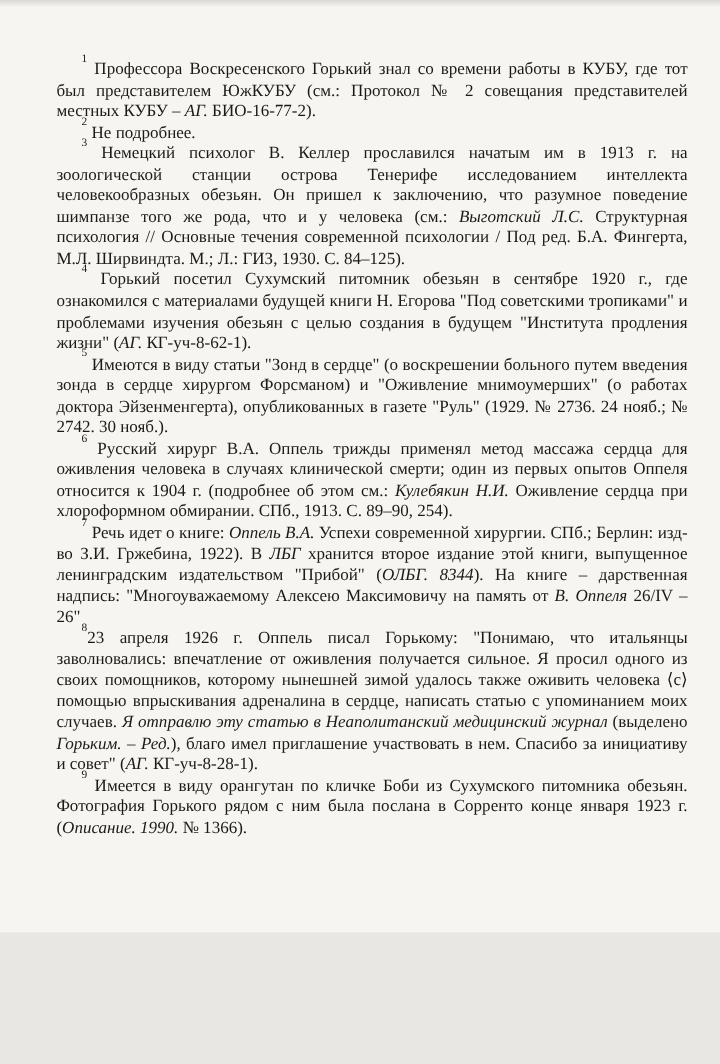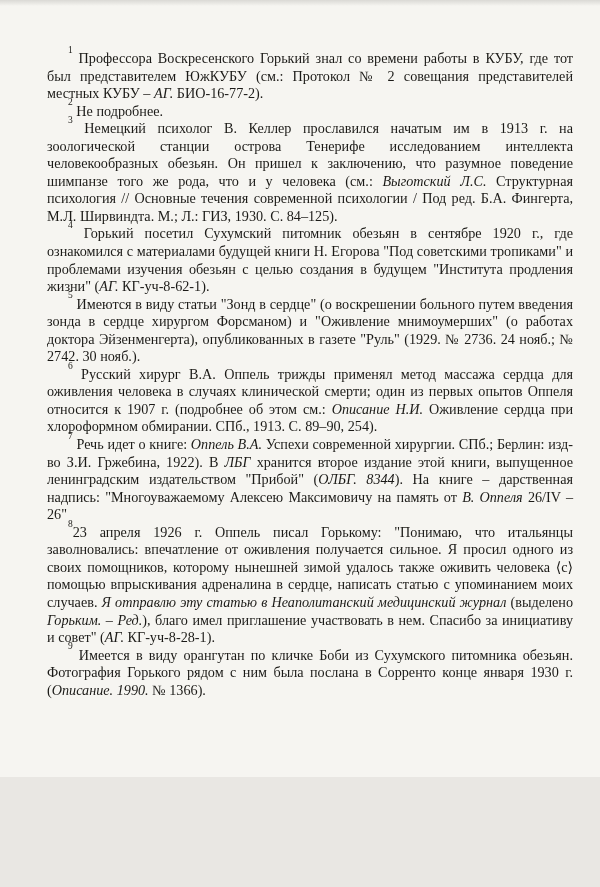--- a/index.html
+++ b/index.html
@@ -50,19 +50,19 @@
 <body>
 
 <div class="page">
   <div class="scan-edge"></div>
   <div class="notes">
       <p><sup>1</sup> <span>Профессора Воскресенского Горький знал со времени работы в КУБУ, где тот был представителем ЮжКУБУ (см.: Протокол № 2 совещания представителей местных КУБУ – </span><span class="it">АГ.</span><span> БИО-16-77-2).</span></p>
       <p><sup>2</sup> <span>Не подробнее.</span></p>
       <p><sup>3</sup> <span>Немецкий психолог В. Келлер прославился начатым им в 1913 г. на зоологической станции острова Тенерифе исследованием интеллекта человекообразных обезьян. Он пришел к заключению, что разумное поведение шимпанзе того же рода, что и у человека (см.: </span><span class="it">Выготский Л.С.</span><span> Структурная психология // Основные течения современной психологии / Под ред. Б.А. Фингерта, М.Л. Ширвиндта. М.; Л.: ГИЗ, 1930. С. 84–125).</span></p>
       <p><sup>4</sup> <span>Горький посетил Сухумский питомник обезьян в сентябре 1920 г., где ознакомился с материалами будущей книги Н. Егорова "Под советскими тропиками" и проблемами изучения обезьян с целью создания в будущем "Института продления жизни" (</span><span class="it">АГ.</span><span> КГ-уч-8-62-1).</span></p>
       <p><sup>5</sup> <span>Имеются в виду статьи "Зонд в сердце" (о воскрешении больного путем введения зонда в сердце хирургом Форсманом) и "Оживление мнимоумерших" (о работах доктора Эйзенменгерта), опубликованных в газете "Руль" (1929. № 2736. 24 нояб.; № 2742. 30 нояб.).</span></p>
-      <p><sup>6</sup> <span>Русский хирург В.А. Оппель трижды применял метод массажа сердца для оживления человека в случаях клинической смерти; один из первых опытов Оппеля относится к 1907 г. (подробнее об этом см.: </span><span class="it">Описание Н.И.</span><span> Оживление сердца при хлороформном обмирании. СПб., 1913. С. 89–90, 254).</span></p>
+      <p><sup>6</sup> <span>Русский хирург В.А. Оппель трижды применял метод массажа сердца для оживления человека в случаях клинической смерти; один из первых опытов Оппеля относится к 1904 г. (подробнее об этом см.: </span><span class="it">Кулебякин Н.И.</span><span> Оживление сердца при хлороформном обмирании. СПб., 1913. С. 89–90, 254).</span></p>
       <p><sup>7</sup> <span>Речь идет о книге: </span><span class="it">Оппель В.А.</span><span> Успехи современной хирургии. СПб.; Берлин: изд-во З.И. Гржебина, 1922). В </span><span class="it">ЛБГ</span><span> хранится второе издание этой книги, выпущенное ленинградским издательством "Прибой" (</span><span class="it">ОЛБГ. 8344</span><span>). На книге – дарственная надпись: "Многоуважаемому Алексею Максимовичу на память от </span><span class="it">В. Оппеля</span><span> 26/IV – 26"</span></p>
       <p><sup>8</sup><span>23 апреля 1926 г. Оппель писал Горькому: "Понимаю, что итальянцы заволновались: впечатление от оживления получается сильное. Я просил одного из своих помощников, которому нынешней зимой удалось также оживить человека ⟨с⟩ помощью впрыскивания адреналина в сердце, написать статью с упоминанием моих случаев. </span><span class="it">Я отправлю эту статью в Неаполитанский медицинский журнал</span><span> (выделено </span><span class="it">Горьким. – Ред.</span><span>), благо имел приглашение участвовать в нем. Спасибо за инициативу и совет" (</span><span class="it">АГ.</span><span> КГ-уч-8-28-1).</span></p>
-      <p><sup>9</sup> <span>Имеется в виду орангутан по кличке Боби из Сухумского питомника обезьян. Фотография Горького рядом с ним была послана в Сорренто конце января 1930 г. (</span><span class="it">Описание. 1990.</span><span> № 1366).</span></p>
+      <p><sup>9</sup> <span>Имеется в виду орангутан по кличке Боби из Сухумского питомника обезьян. Фотография Горького рядом с ним была послана в Сорренто конце января 1923 г. (</span><span class="it">Описание. 1990.</span><span> № 1366).</span></p>
     </div>
   <div class="page-number">527</div>
 </div>
 
 </body></html>

